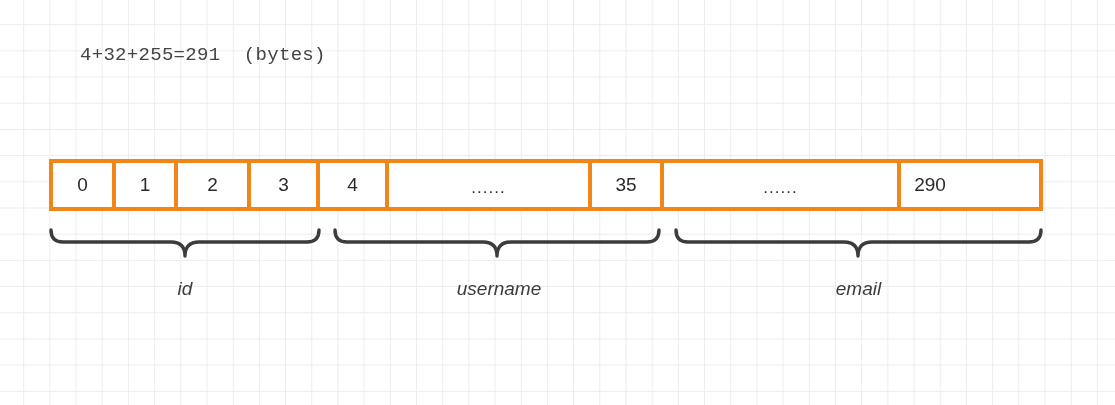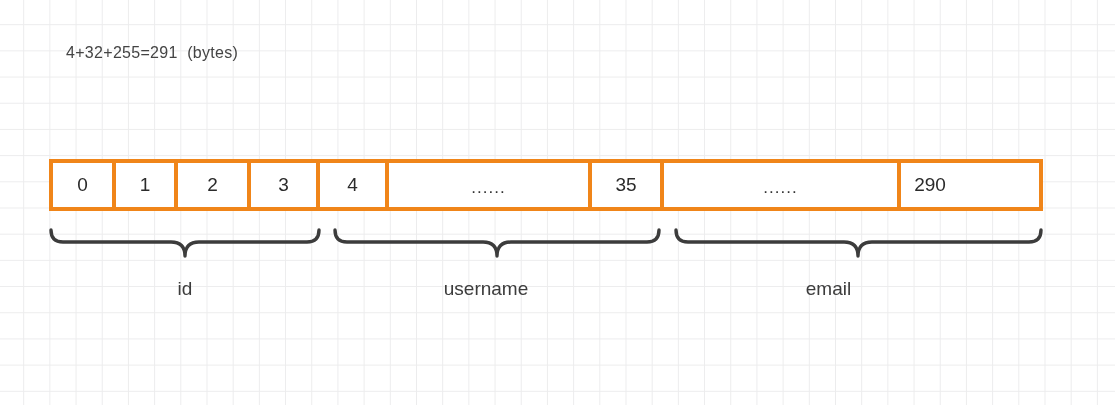--- a/index.html
+++ b/index.html
@@ -22,26 +22,27 @@
     background-image:
       linear-gradient(to right, #ececed 1px, transparent 1px),
       linear-gradient(to bottom, #ececed 1px, transparent 1px);
     background-size: 26.2px 26.2px;
     background-position: -3px -2px;
   }
 
   
   #caption {
     position: absolute;
-    left: 66px;
+    left: 80px;
     top: 44px;
-    font-size: 16px;
+    font-size: 19px;
     color: #444444;
     letter-spacing: 0.3px;
     white-space: pre;
+    font-family: Liberation Mono, monospace;
   }
 
   
   #byte-table {
     position: absolute;
     left: 49px;
     top: 159px;
     width: 994px;
     height: 52px;
     display: flex;
@@ -82,20 +83,21 @@
     height: 100%;
     overflow: visible;
   }
   .brace-label {
     position: absolute;
     top: 278px;
     text-align: center;
     font-size: 19px;
     color: #3c3c3c;
     white-space: nowrap;
+    font-style: italic;
   }
 </style>
 </head>
 <body>
 
 <div id="canvas">
 
   <div id="caption">4+32+255=291  (bytes)</div>
 
   <div id="byte-table">
@@ -122,16 +124,16 @@
     </svg>
   </div>
 
   <div class="brace-group" style="left:674px; width:369px">
     <svg viewBox="0 0 369 48" preserveAspectRatio="none">
       <path d="M 2,3 Q 2,15 14,15 L 170,15 Q 184,15 184,29 Q 184,15 198,15 L 355,15 Q 367,15 367,3" fill="none" stroke="#3c3c3c" stroke-width="3.4" stroke-linecap="round" stroke-linejoin="round" vector-effect="non-scaling-stroke"></path>
     </svg>
   </div>
 
   <div class="brace-label" style="left:49px; width:272px">id</div>
-  <div class="brace-label" style="left:322px; width:328px">username</div>
-  <div class="brace-label" style="left:644px; width:369px">email</div>
+  <div class="brace-label" style="left:335px; width:328px">username</div>
+  <div class="brace-label" style="left:674px; width:369px">email</div>
 
 </div>
 
 </body></html>

